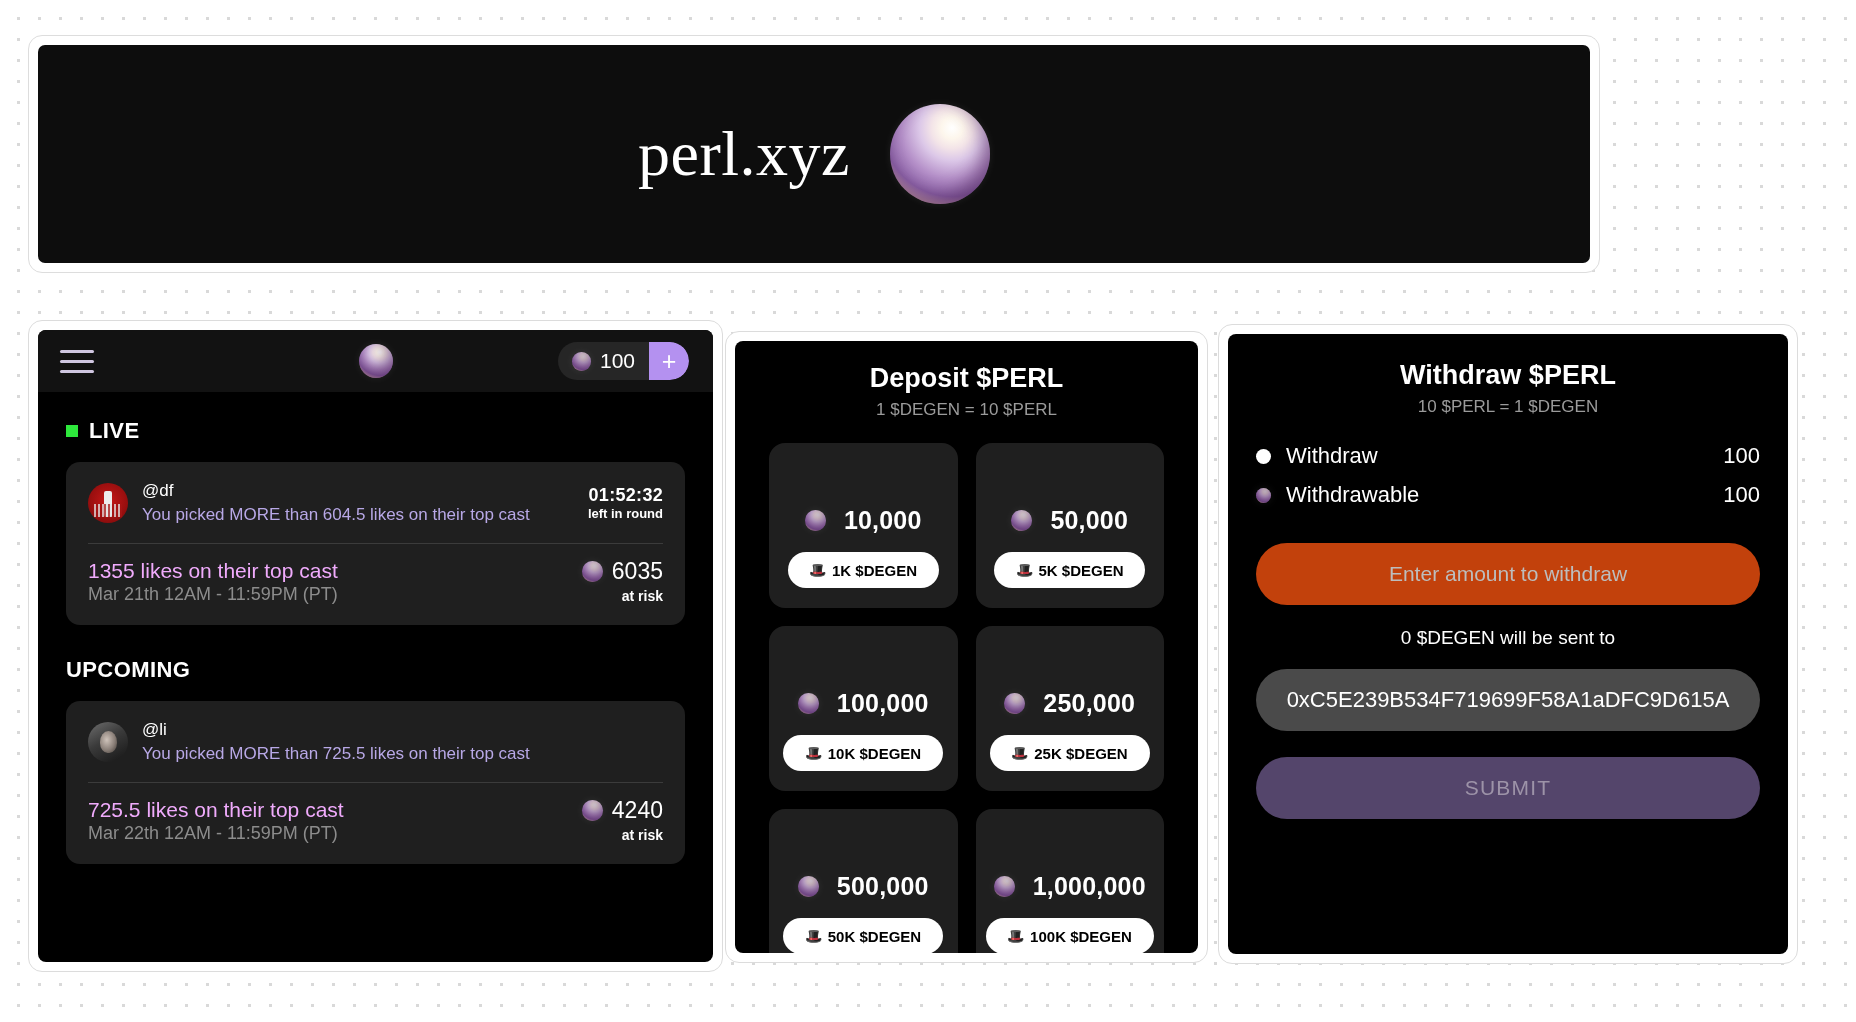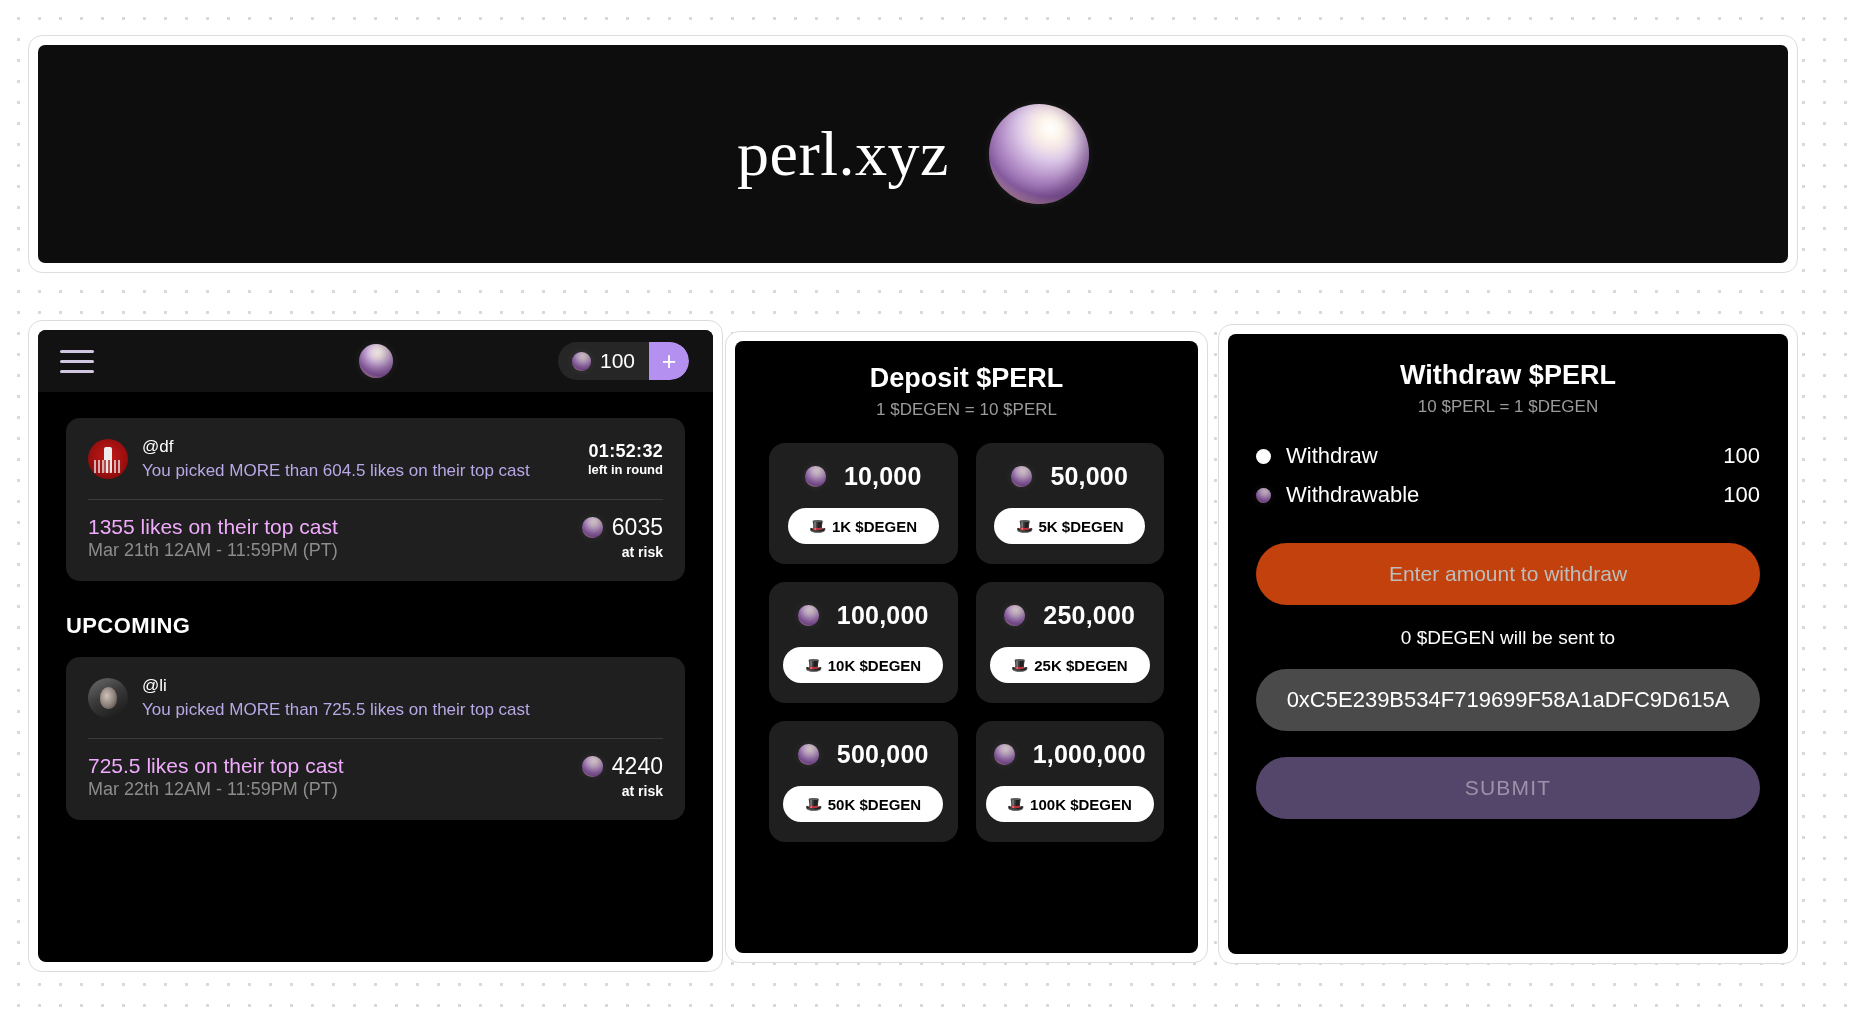--- a/index.html
+++ b/index.html
@@ -12,21 +12,21 @@
   body {
     background-image: radial-gradient(circle, #d9d9d9 1.6px, transparent 1.7px);
     background-size: 21px 21px;
     background-position: 8px 8px;
     position: relative;
   }
 
   
   .hero-frame {
     position: absolute; left: 28px; top: 35px;
-    width: 1770px; height: 238px;
+    width: 1572px; height: 238px;
     background: #ffffff;
     border: 1px solid #dddddd;
     border-radius: 14px;
     padding: 9px;
   }
   .hero-inner {
     width: 100%; height: 100%;
     background: #0d0d0d;
     border-radius: 7px;
     display: flex; align-items: center; justify-content: center;
@@ -142,21 +142,21 @@
   
   .dep-body { padding: 22px 34px; }
   .panel-title { color: #ffffff; font-size: 27px; font-weight: 700; text-align: center; }
   .panel-sub { color: #9b9b9b; font-size: 17px; text-align: center; margin-top: 6px; }
   .dep-grid { display: grid; grid-template-columns: 1fr 1fr; gap: 18px; margin-top: 23px; }
   .dep-tile {
     background: #1f1f1f; border-radius: 16px;
     padding: 19px 0 20px 0;
     display: flex; flex-direction: column; align-items: center; gap: 17px;
   }
-  .dep-amt { display: flex; align-items: center; gap: 18px; }
+  .dep-amt { display: flex; align-items: center; gap: 18px; margin-top: 44px; }
   .dep-amt .pearl { width: 21px; height: 21px; }
   .dep-amt-num { color: #ffffff; font-size: 25px; font-weight: 700; letter-spacing: .2px; }
   .degen-btn {
     background: #ffffff; color: #000000;
     border-radius: 22px; border: none;
     height: 36px; padding: 0 22px;
     font-family: "Liberation Sans", sans-serif;
     font-size: 15px; font-weight: 700;
     display: flex; align-items: center; gap: 5px;
     cursor: pointer;
@@ -214,20 +214,24 @@
       <div class="orb topbar-orb"></div>
       <div class="balance-pill">
         <div class="orb pearl"></div>
         <span class="balance-val">100</span>
         <div class="plus-btn">+</div>
       </div>
     </div>
 
     <div class="feed-body">
 
+      <div class="section-head">
+        <span class="live-dot"></span>
+        <span class="section-title">LIVE</span>
+      </div>
 
       <div class="bet-card">
         <div class="bet-head">
           <div class="avatar avatar-df"></div>
           <div class="bet-head-txt">
             <div class="handle">@df</div>
             <div class="pick-line">You picked MORE than 604.5 likes on their top cast</div>
           </div>
           <div class="timer-box">
             <div class="timer">01:52:32</div>

